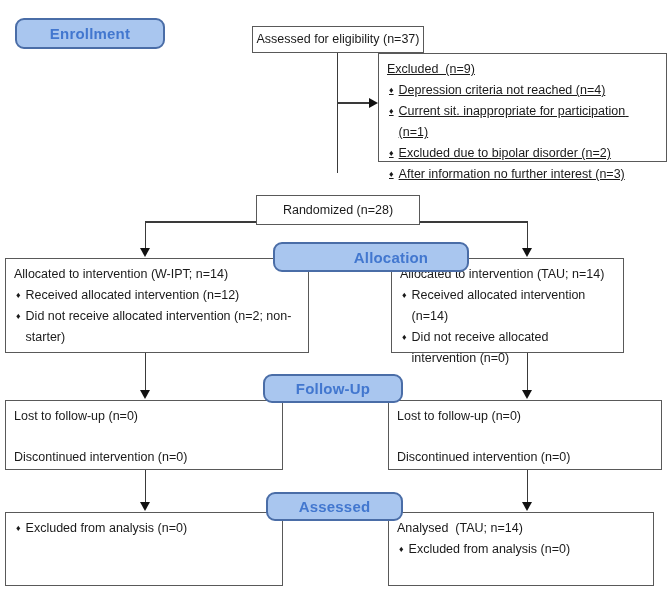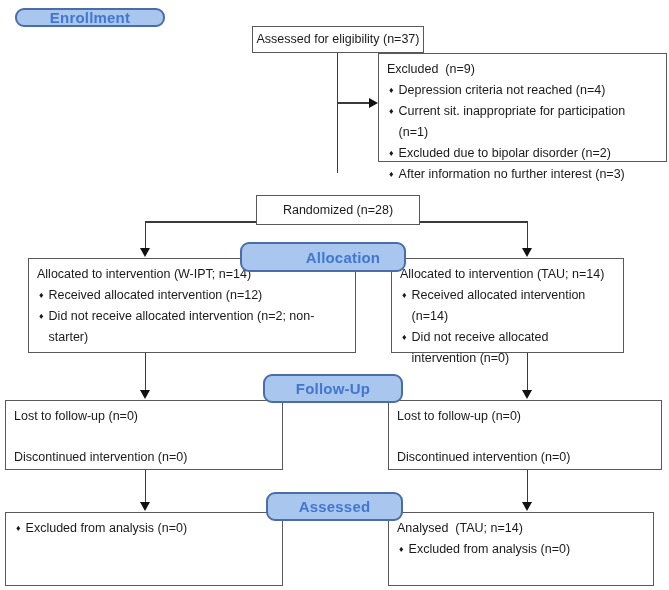--- a/index.html
+++ b/index.html
@@ -85,38 +85,38 @@
   <div class="vline" style="left:144.5px;top:353px;height:37px;"></div>
   <div class="arrow-down" style="left:140px;top:390px;"></div>
   <div class="vline" style="left:526.5px;top:353px;height:37px;"></div>
   <div class="arrow-down" style="left:522px;top:390px;"></div>
 
   <div class="vline" style="left:144.5px;top:470px;height:33px;"></div>
   <div class="arrow-down" style="left:140px;top:502px;"></div>
   <div class="vline" style="left:526.5px;top:470px;height:33px;"></div>
   <div class="arrow-down" style="left:522px;top:502px;"></div>
 
-  <div class="pill" style="left:15px;top:8px;width:150px;height:19px;">
+  <div class="pill" style="left:15px;top:18px;width:150px;height:31px;">
     <span>Enrollment</span>
   </div>
-  <div class="pill" style="left:240px;top:242px;width:166px;height:30px;padding-left:40px;">
+  <div class="pill" style="left:273px;top:242px;width:196px;height:30px;padding-left:40px;">
     <span>Allocation</span>
   </div>
   <div class="pill" style="left:263px;top:374px;width:140px;height:29px;">
     <span>Follow-Up</span>
   </div>
   <div class="pill" style="left:266px;top:492px;width:137px;height:29px;">
     <span>Assessed</span>
   </div>
 
   <div class="box center" style="left:252px;top:4px;width:172px;height:27px;">
     <span class="txt">Assessed for eligibility (n=37)</span>
   </div>
 
-  <div class="box pad" style="left:378px;top:53px;width:289px;height:109px;">
+  <div class="box pad" style="left:378px;top:53px;width:289px;height:109px;text-decoration:underline;">
     <div class="txt">Excluded  (n=9)</div>
     <div class="bullet">
       <span class="diamond">♦</span>
       <span class="txt">Depression criteria not reached (n=4)</span>
     </div>
     <div class="bullet">
       <span class="diamond">♦</span>
       <span class="txt">Current sit. inappropriate for participation (n=1)</span>
     </div>
     <div class="bullet">
@@ -126,21 +126,21 @@
     <div class="bullet">
       <span class="diamond">♦</span>
       <span class="txt">After information no further interest (n=3)</span>
     </div>
   </div>
 
   <div class="box center" style="left:256px;top:173px;width:164px;height:30px;">
     <span class="txt">Randomized (n=28)</span>
   </div>
 
-  <div class="box pad" style="left:5px;top:258px;width:328px;height:95px;margin-left:23px;">
+  <div class="box pad" style="left:5px;top:258px;width:304px;height:95px;">
     <div class="txt">Allocated to intervention (W-IPT; n=14)</div>
     <div class="bullet">
       <span class="diamond">♦</span>
       <span class="txt">Received allocated intervention (n=12)</span>
     </div>
     <div class="bullet">
       <span class="diamond">♦</span>
       <span class="txt">Did not receive allocated intervention (n=2; non-starter)</span>
     </div>
   </div>

